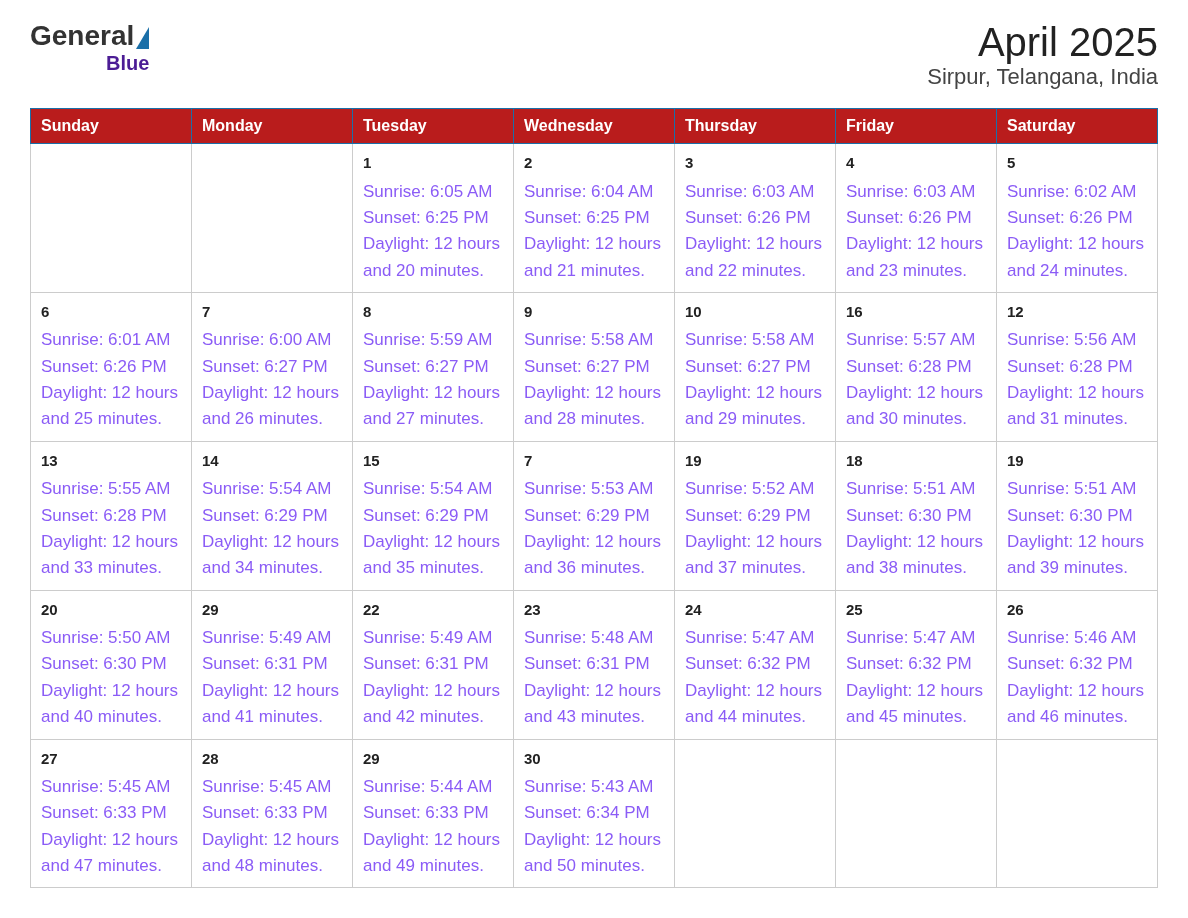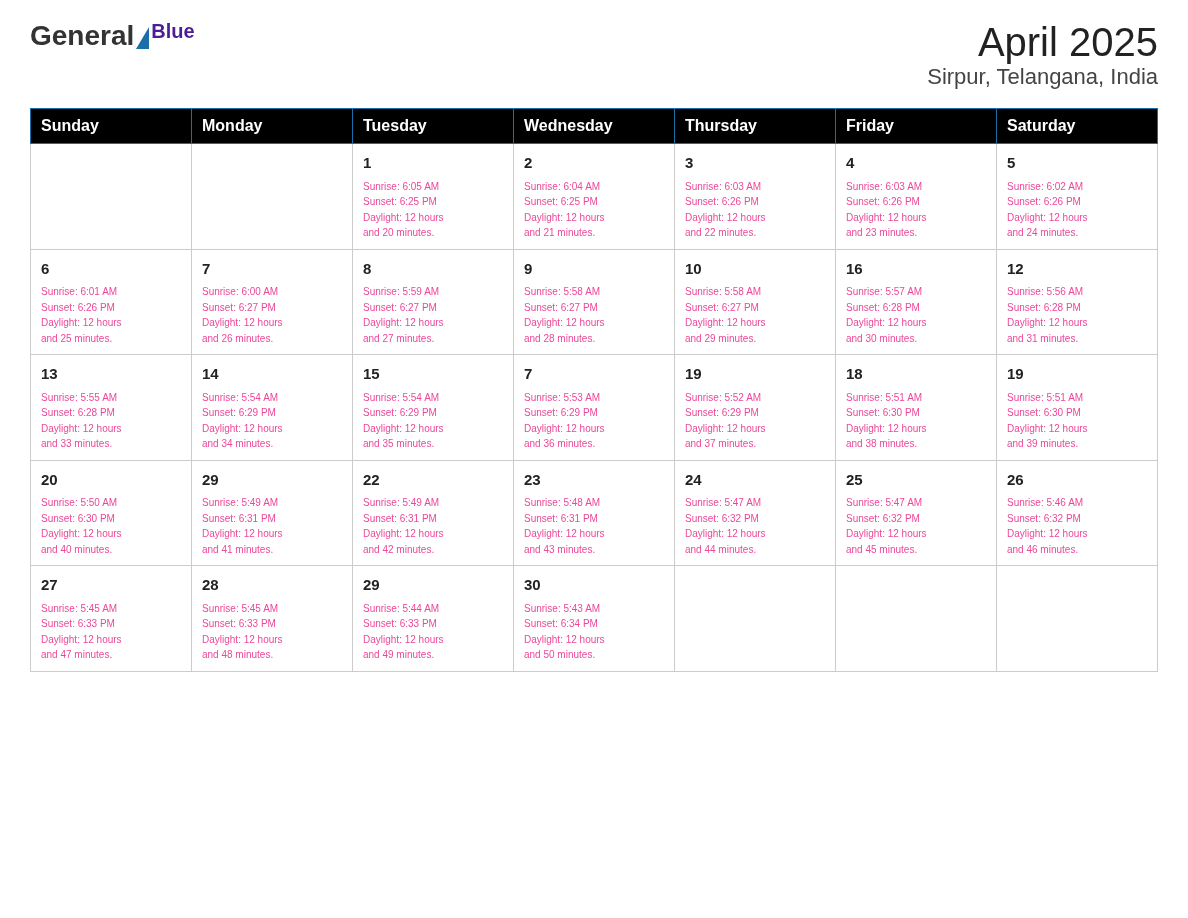--- a/index.html
+++ b/index.html
@@ -25,20 +25,22 @@
     .logo-triangle {
       width: 0;
       height: 0;
       border-left: 13px solid transparent;
       border-bottom: 22px solid #1a6fa8;
       margin-left: 2px;
       margin-top: 4px;
     }
     .logo-wrapper {
       display: flex;
+      flex-direction: column;
+      text-align: right;
     }
     .logo-line1 {
       display: flex;
       align-items: center;
     }
     .logo-line2 {
       font-size: 20px;
       font-weight: bold;
       color: #4c1d95;
       margin-left: 2px;
@@ -56,21 +58,21 @@
       font-size: 22px;
       color: #444;
       font-weight: 400;
     }
     .calendar-table {
       width: 100%;
       border-collapse: collapse;
       border: 1px solid #aaa;
     }
     .calendar-table th {
-      background-color: #000000;
+      background-color: #b91c1c;
       color: #fff;
       font-size: 16px;
       font-weight: 600;
       padding: 8px 10px;
       text-align: left;
       border: 1px solid #1a6fa8;
     }
     .calendar-table td {
       vertical-align: top;
       padding: 8px 10px;
@@ -82,22 +84,22 @@
       line-height: 1.5;
     }
     .day-number {
       font-size: 15px;
       font-weight: 600;
       color: #222;
       display: block;
       margin-bottom: 4px;
     }
     .day-info {
-      font-size: 10px;
-      color: #ec4899;
+      font-size: 17px;
+      color: #8b5cf6;
       line-height: 1.55;
     }
     .empty-cell {
       background: #fff;
     }
     tr.week-row td {
       height: 105px;
     }
   </style>
 </head>

